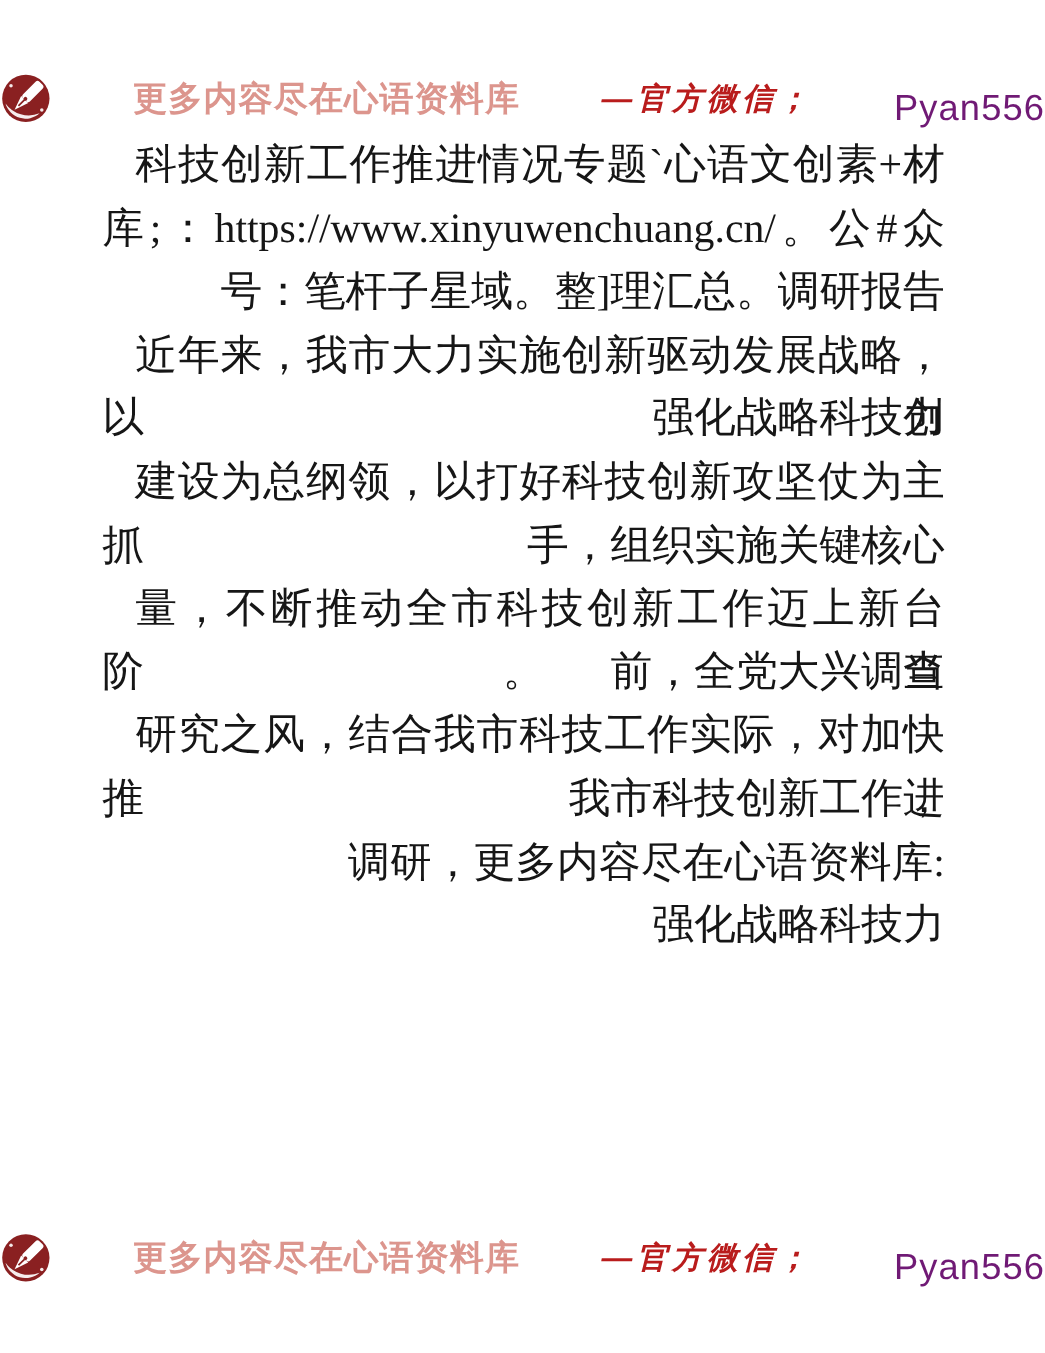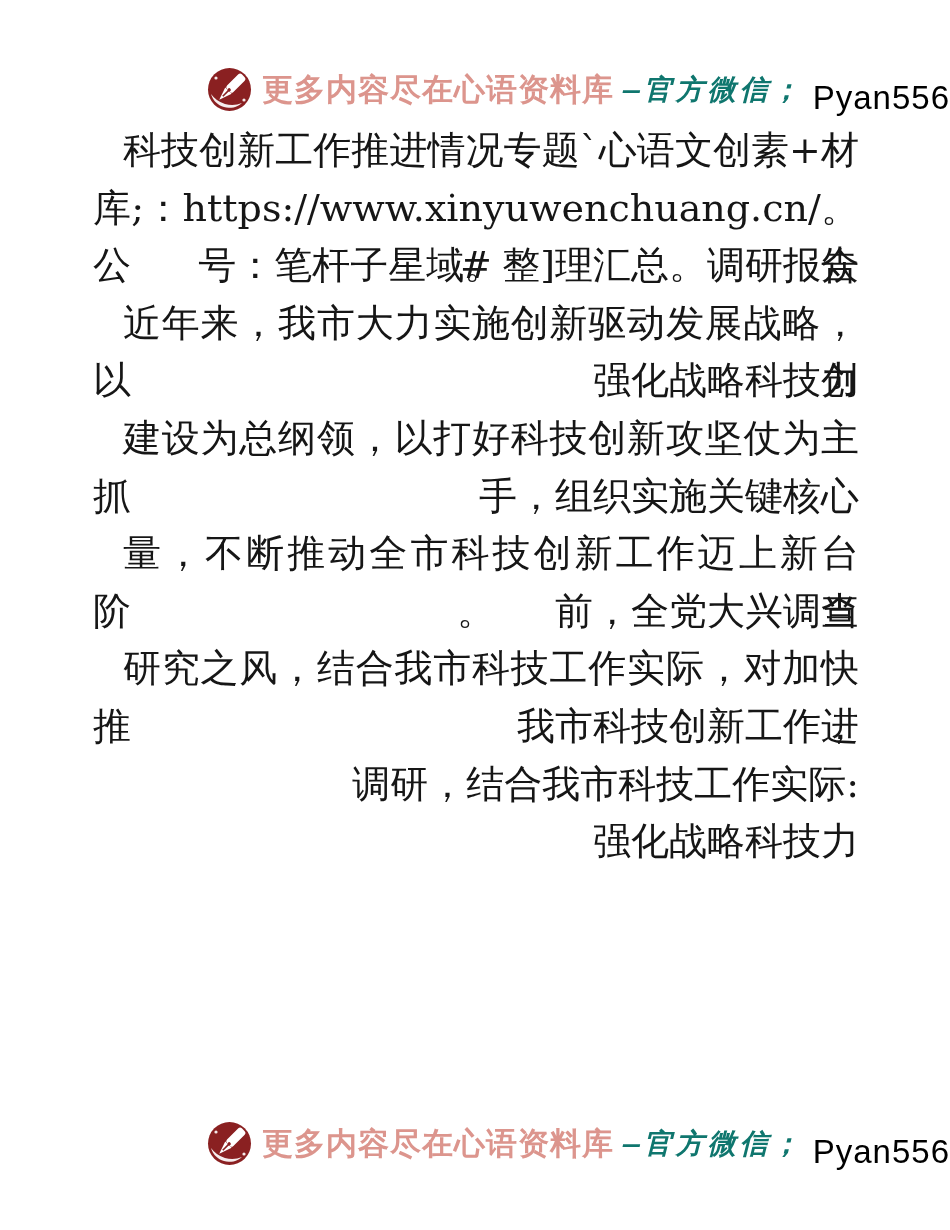--- a/index.html
+++ b/index.html
@@ -8,53 +8,54 @@
     position:relative;
     width:950px; height:1230px;
     background:#ffffff;
     overflow:hidden;
     font-family:"DejaVu Serif", serif;
   }
   .watermark {
     position:absolute;
     left:0; width:100%;
     display:flex;
-    justify-content:flex-end;
+    justify-content:space-between;
     align-items:center;
-    gap:9px;
+    gap:25px;
   }
   .watermark.top { top:62px; }
   .watermark.bottom { top:1116px; }
   .wm-logo { width:47px; height:47px; flex:0 0 auto; }
   .wm-pink {
     color:#dc958d;
     font-size:31px;
     font-weight:bold;
     letter-spacing:1px;
     font-family:"DejaVu Serif", serif;
   }
   .wm-script {
-    color:#0f766e;
+    color:#b91c1c;
     font-size:28px;
     font-weight:bold;
     font-style:italic;
     letter-spacing:4px;
-    font-family:Liberation Mono, monospace;
+    font-family:Liberation Sans, sans-serif;
   }
   .wm-account {
-    color:#000000;
+    color:#701a75;
     font-size:33px;
     font-family:"Liberation Sans", sans-serif;
     letter-spacing:1px;
     margin-top:17px;
   }
   .doc {
     position:absolute;
     top:122px; left:93px;
     width:766px;
+    font-family:Liberation Serif, serif;
   }
   .line {
     height:57.6px;
     line-height:57.6px;
     font-size:38px;
     color:#161616;
     text-align:right;
     white-space:normal;
     overflow:visible;
   }
@@ -92,21 +93,21 @@
       <div class="line fill">库;：https://www.xinyuwenchuang.cn/。公#众</div>
       <div class="line">号：笔杆子星域。整]理汇总。调研报告</div>
       <div class="line indent fill">近年来，我市大力实施创新驱动发展战略，以创</div>
       <div class="line">强化战略科技力</div>
       <div class="line indent fill">建设为总纲领，以打好科技创新攻坚仗为主抓</div>
       <div class="line">手，组织实施关键核心</div>
       <div class="line indent fill">量，不断推动全市科技创新工作迈上新台阶。当</div>
       <div class="line">前，全党大兴调查</div>
       <div class="line indent fill">研究之风，结合我市科技工作实际，对加快推进</div>
       <div class="line">我市科技创新工作，</div>
-      <div class="line indent">调研，结合我市科技工作实际:</div>
+      <div class="line indent">调研，更多内容尽在心语资料库:</div>
       <div class="line">强化战略科技力</div>
     </div>
 
   <div class="watermark bottom">
     <svg class="wm-logo" viewBox="0 0 47 47" aria-hidden="true">
       <circle cx="23.5" cy="23.5" r="21.5" fill="#8a2021"></circle>
       <path d="M5 28 a19 19 0 0 0 31 9 a26 26 0 0 1 -31 -9 z" fill="#ffffff" opacity="0.92"></path>
       <circle cx="10" cy="12" r="1.6" fill="#ffffff" opacity="0.9"></circle>
       <circle cx="38" cy="34" r="1.6" fill="#ffffff" opacity="0.9"></circle>
       <g transform="rotate(45 23.5 23.5)">

